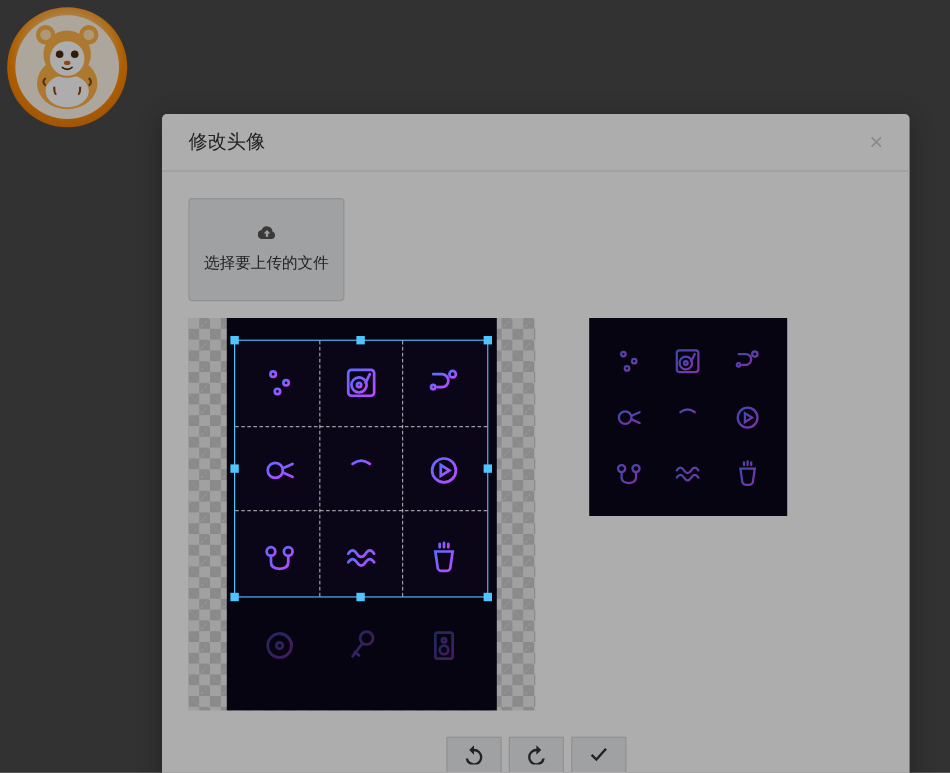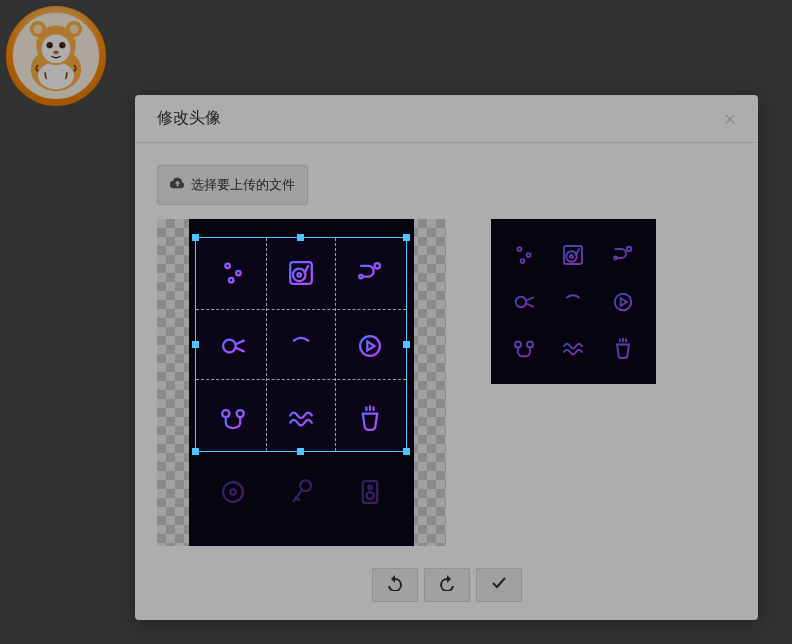--- a/index.html
+++ b/index.html
@@ -53,27 +53,28 @@
       line-height: 1;
       padding: 0 4px;
     }
     .modal-body {
       padding: 22px 22px 18px 22px;
     }
     .upload-btn {
       display: inline-flex;
       align-items: center;
       gap: 6px;
-      padding: 10px 12px;
+      padding: 22px 12px;
       background: #ecedef;
       border: 1px solid #d6d7d9;
       border-radius: 3px;
       font-size: 13px;
       color: #333;
       cursor: pointer;
+      flex-direction: column;
     }
     .upload-btn svg { width: 15px; height: 13px; }
     .crop-area {
       margin-top: 14px;
       display: flex;
       gap: 45px;
     }
     .crop-main {
       width: 289px;
       height: 327px;

